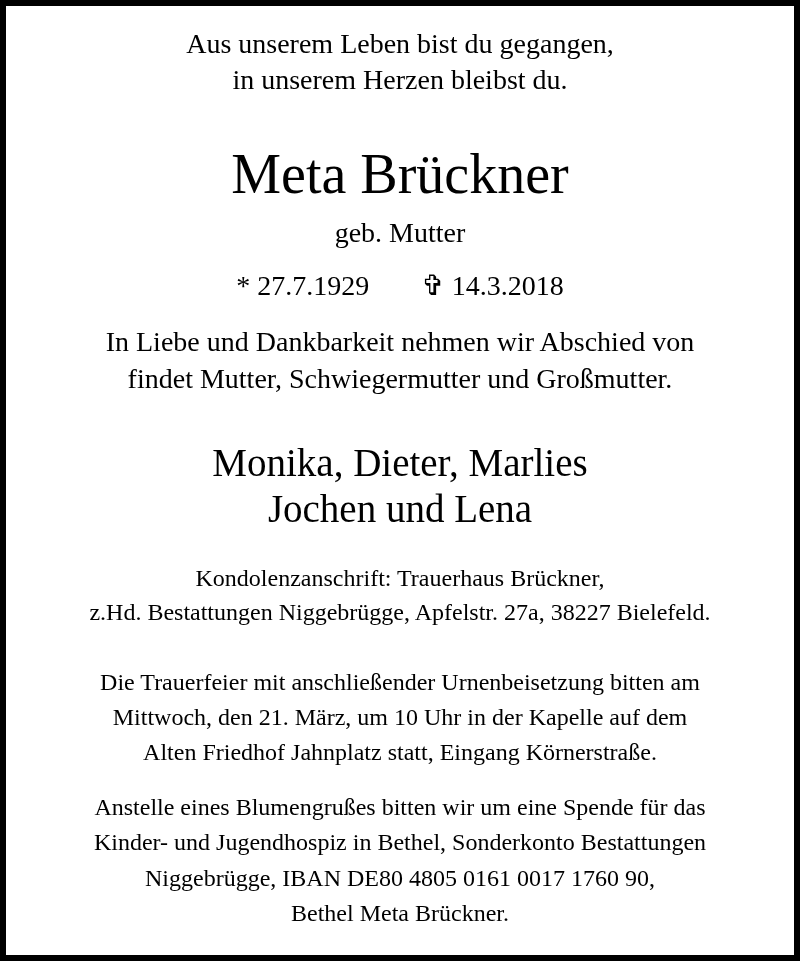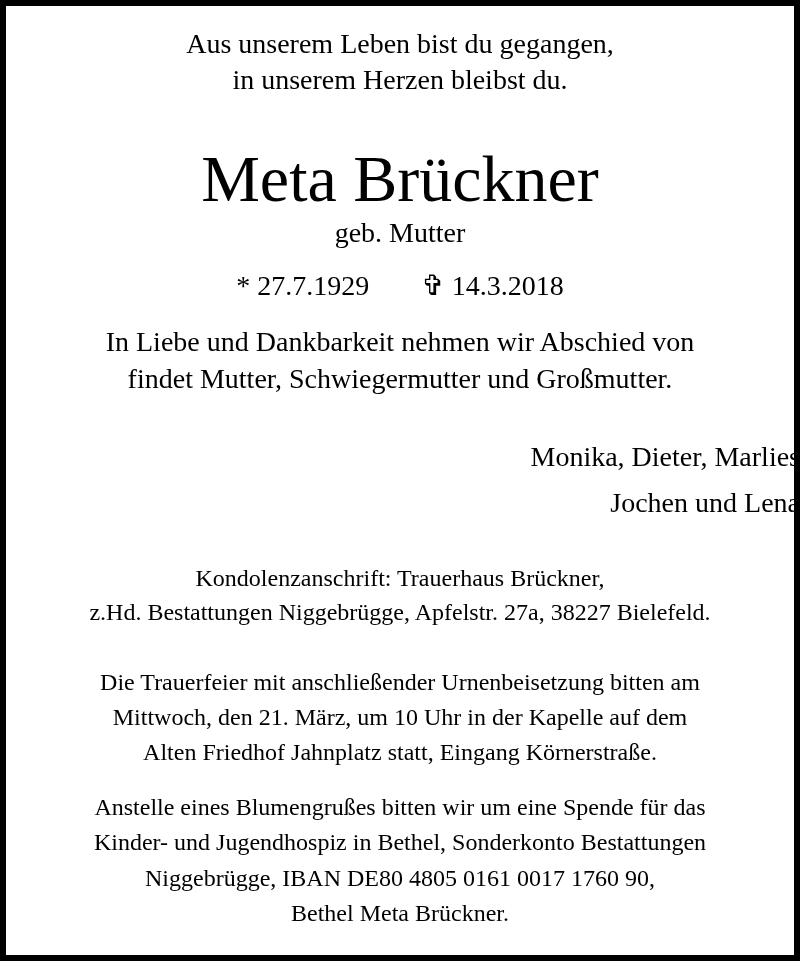--- a/index.html
+++ b/index.html
@@ -14,22 +14,22 @@
     .line {
       position: absolute; left: 0; width: 800px;
       text-align: center;
       font-family: "Liberation Serif", "DejaVu Serif", serif;
       color: #000;
       white-space: nowrap;
       line-height: 1;
     }
     .f28 { font-size: 28px; }
     .f27 { font-size: 24px; }
-    .f30 { font-size: 28px; text-align: right; }
-    .name { font-size: 66px; }
+    .f30 { font-size: 39px; }
+    .name { font-size: 56px; }
     .dates span { display: inline-block; }
     .gap { width: 38px; }
   </style>
 </head>
 <body>
 
 <div class="frame"></div>
 
 <div class="line f28" style="top:30px">Aus unserem Leben bist du gegangen,</div>
 <div class="line f28" style="top:66px">in unserem Herzen bleibst du.</div>

